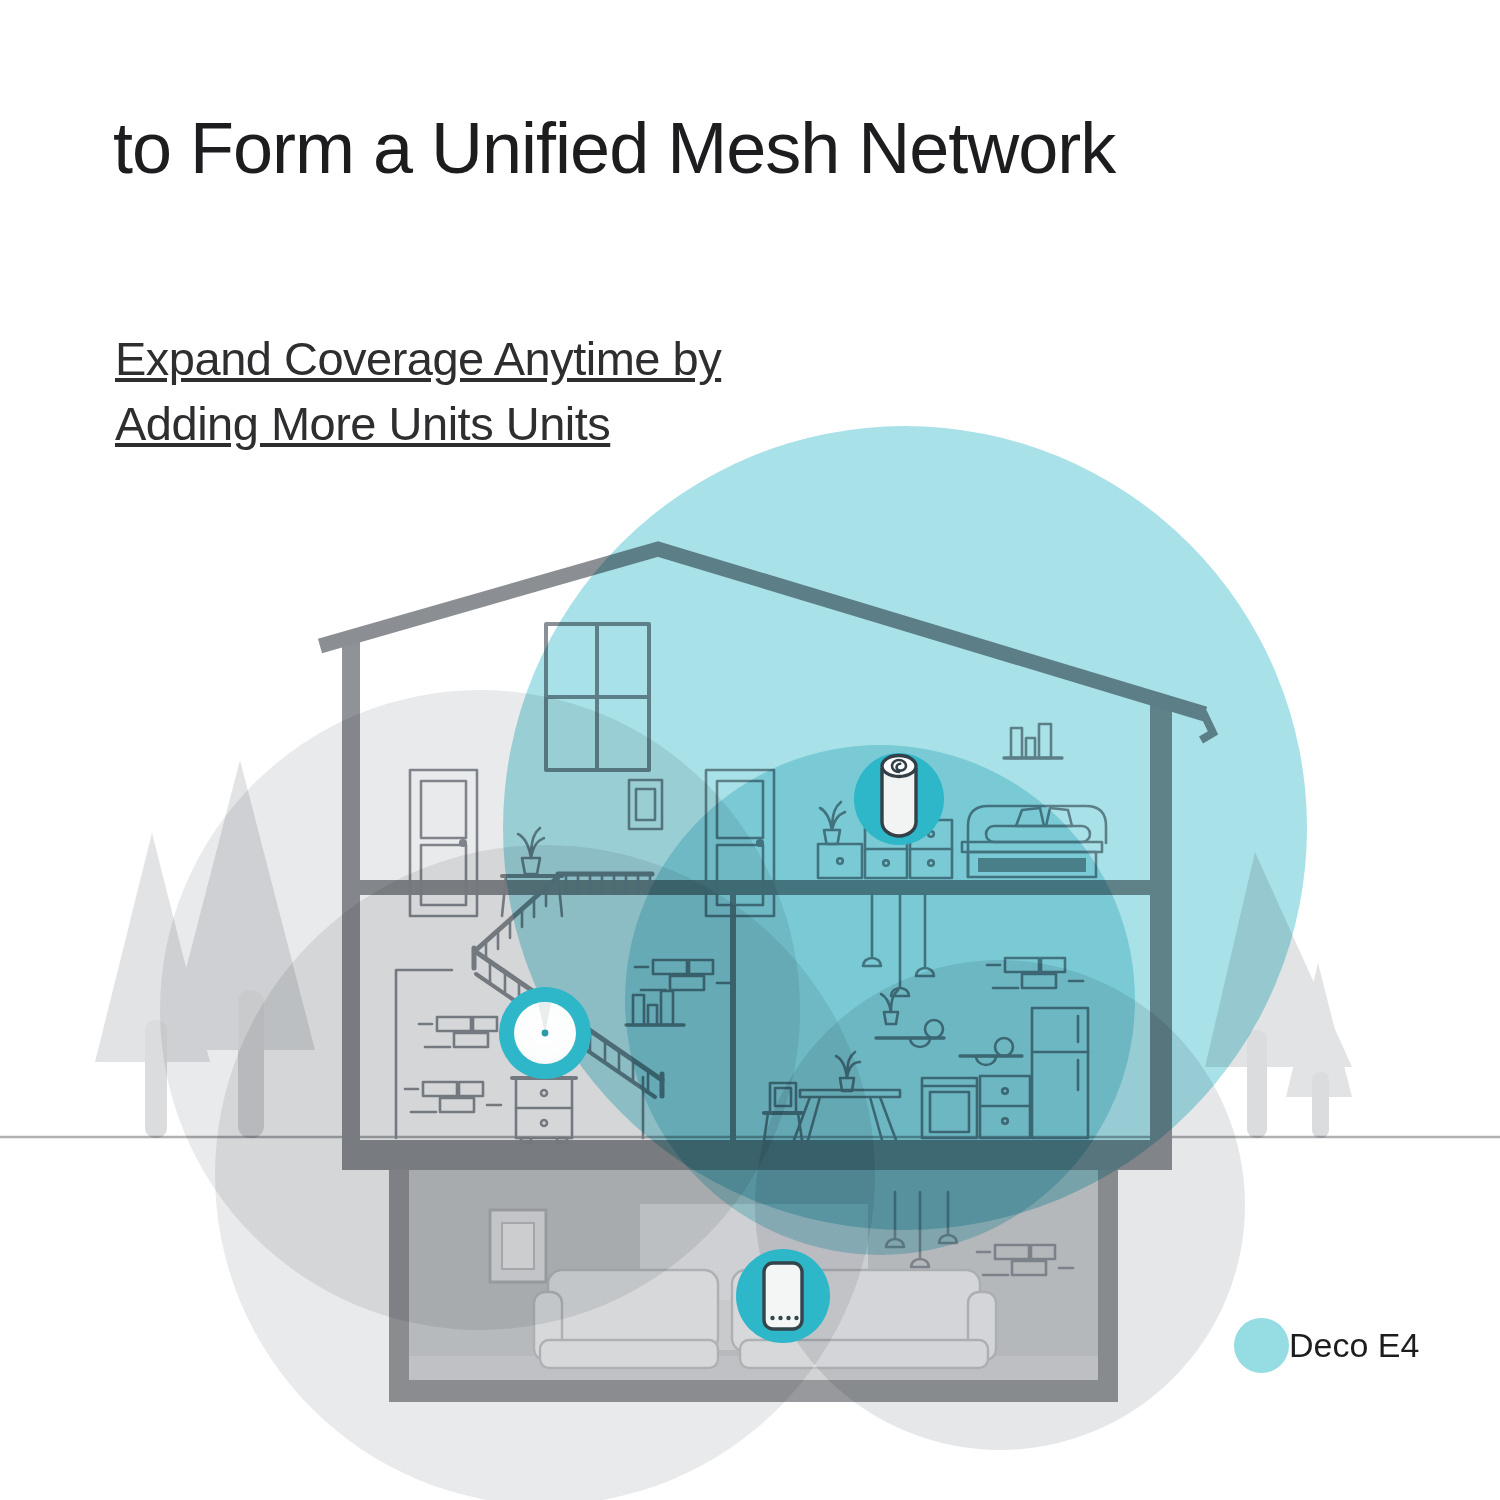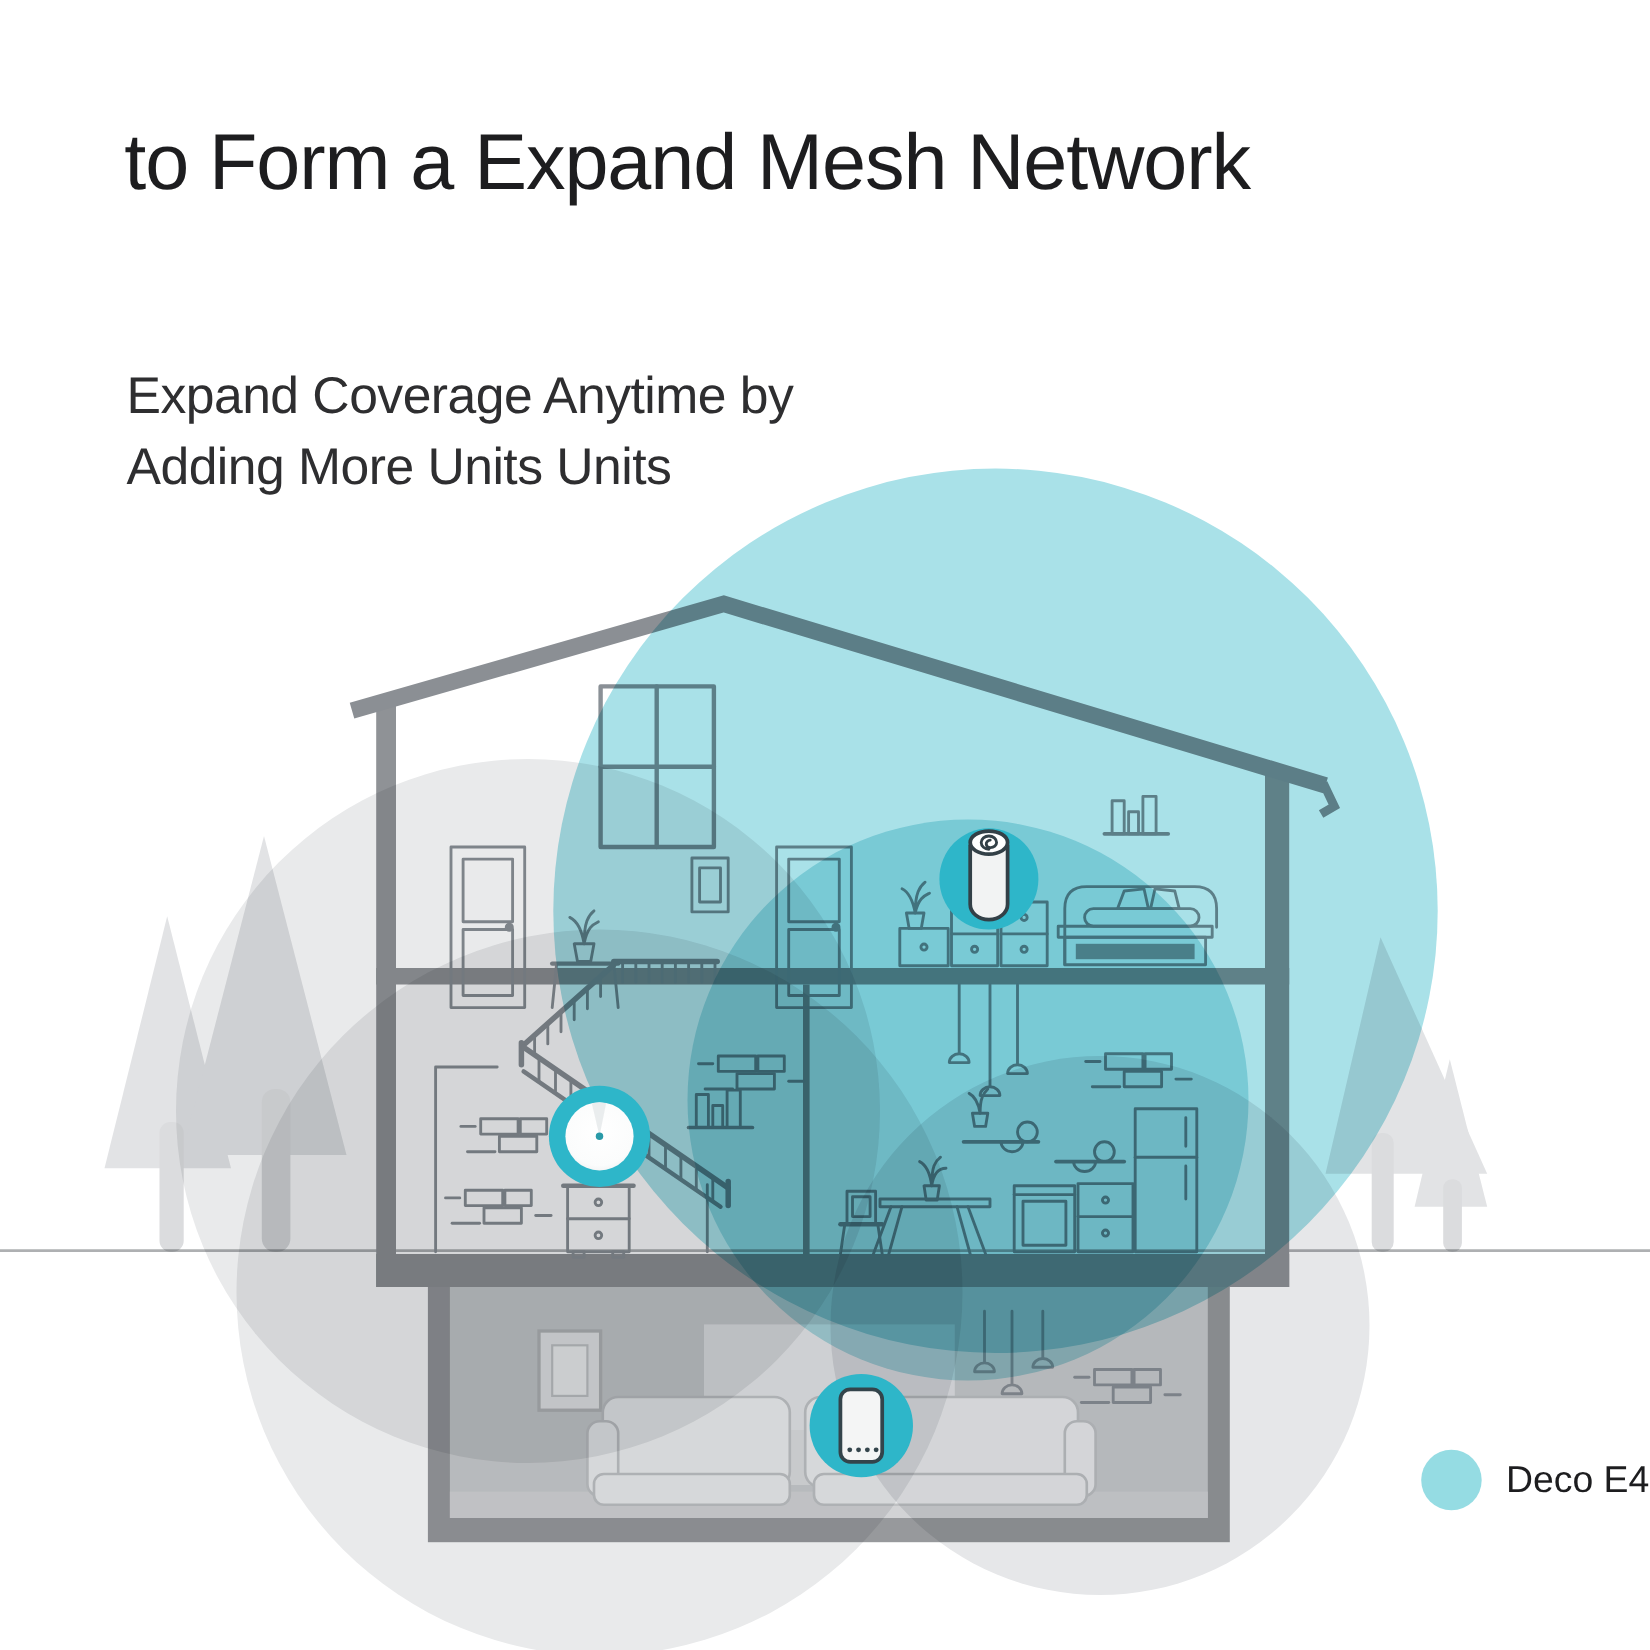--- a/index.html
+++ b/index.html
@@ -2,22 +2,22 @@
 <html><head>
 <meta charset="utf-8">
 <style>
   html,body{margin:0;padding:0;background:#ffffff;}
   body{width:1500px;height:1500px;position:relative;overflow:hidden;
        font-family:"Liberation Sans", sans-serif;}
   .stage{position:absolute;inset:0;}
   .headline{position:absolute;left:113px;top:96px;color:#1d1d1f;
             font-size:72px;line-height:104px;font-weight:400;letter-spacing:-1px;white-space:nowrap;}
   .subhead{position:absolute;left:115px;top:326px;color:#2e2e30;
-           font-size:47px;line-height:65px;font-weight:400;letter-spacing:-0.5px;white-space:nowrap;}
-  .legend{position:absolute;left:1292px;top:1318px;display:flex;align-items:center;gap:22px;text-align:right;}
+           font-size:47px;line-height:65px;font-weight:400;letter-spacing:-0.5px;white-space:nowrap;text-decoration:underline;}
+  .legend{position:absolute;left:1234px;top:1318px;display:flex;align-items:center;text-align:right;}
   .legend .swatch{width:55px;height:55px;border-radius:50%;background:#95dce3;display:inline-block;}
   .legend .label{font-size:34px;color:#1d1d1f;letter-spacing:0;}
   svg{position:absolute;left:0;top:0;}
   .mult{mix-blend-mode:multiply;}
   .furn{stroke:#8a9096;fill:none;stroke-width:2.6;stroke-linecap:round;stroke-linejoin:round;}
   .furn4{stroke:#8a9096;fill:none;stroke-width:4;stroke-linecap:round;stroke-linejoin:round;}
 </style>
 </head>
 <body>
 
@@ -268,21 +268,21 @@
         <rect x="764" y="1263" width="38" height="66" rx="9" fill="#f4f5f5" stroke="#33444b" stroke-width="3.4"></rect>
         <circle cx="772.5" cy="1318" r="2.2" fill="#33444b"></circle>
         <circle cx="780.5" cy="1318" r="2.2" fill="#33444b"></circle>
         <circle cx="788.5" cy="1318" r="2.2" fill="#33444b"></circle>
         <circle cx="796.5" cy="1318" r="2.2" fill="#33444b"></circle>
       </g>
     </g>
   </svg>
 
   <div class="headline">
-    <div>to Form a Expand Mesh Network</div>
+    <div>to Form a Unified Mesh Network</div>
   </div>
   <div class="subhead">
     <div>Expand Coverage Anytime by</div>
     <div>Adding More Units Units</div>
   </div>
 
   <div class="legend">
     <span class="swatch" style="background: rgb(149, 220, 227);"></span>
     <span class="label">Deco E4</span>
   </div>

